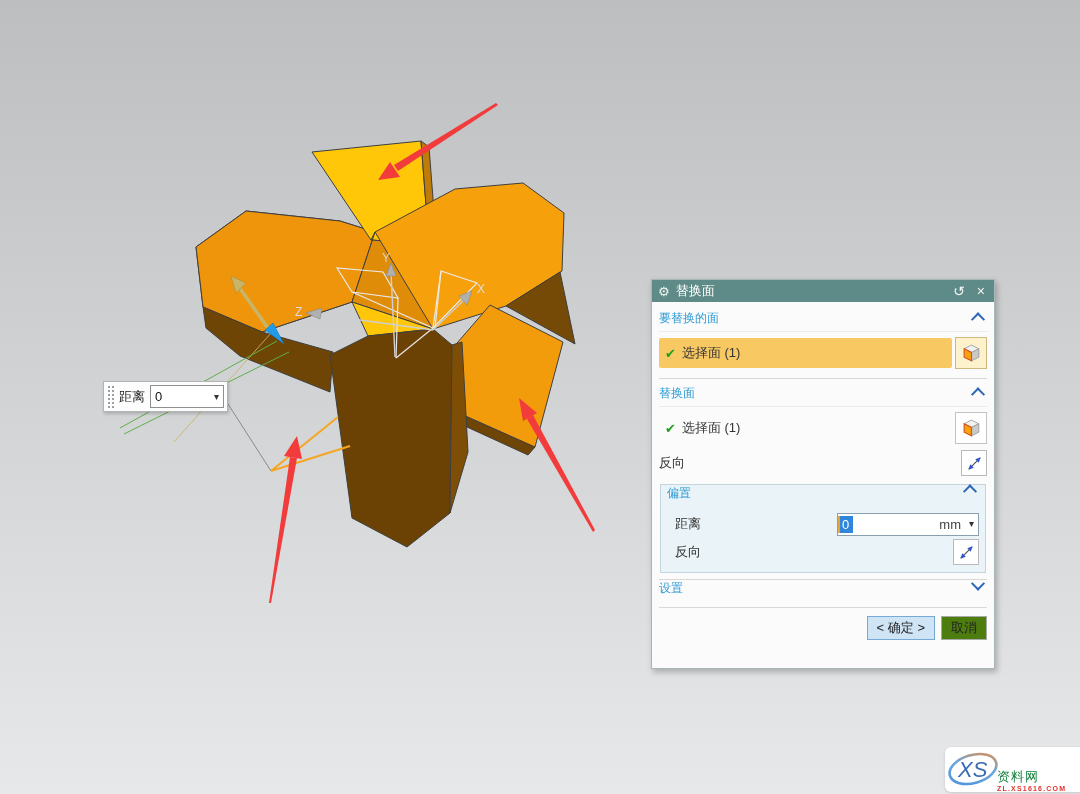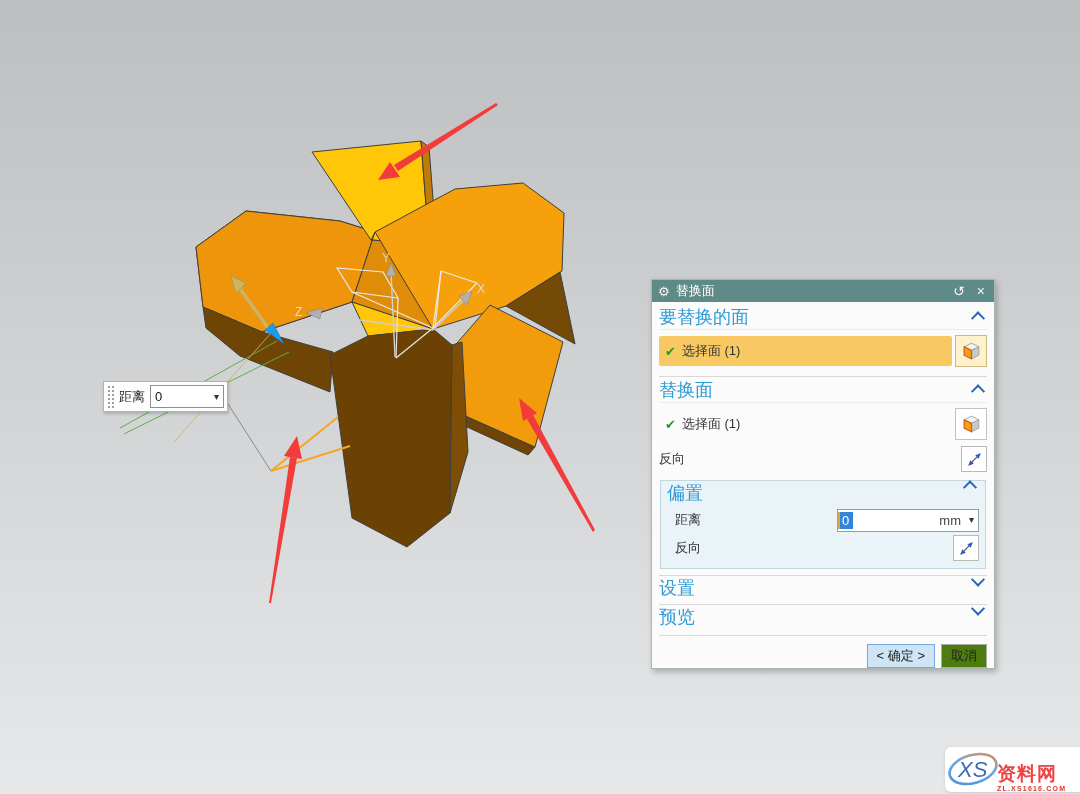--- a/index.html
+++ b/index.html
@@ -28,21 +28,21 @@
   .dialog{position:absolute;left:651px;top:279px;width:344px;height:390px;box-sizing:border-box;
     background:#fbfbfb;border:1px solid #a9b6b4;box-shadow:2px 3px 6px rgba(0,0,0,.25);}
   .titlebar{height:22px;background:#5e8b87;display:flex;align-items:center;padding:0 6px;gap:6px;}
   .titlebar .t-icon{color:#f2f5f4;font-size:13px;line-height:1;}
   .titlebar .t-text{color:#ffffff;font-size:13px;flex:1;}
   .titlebar .t-btn{color:#f2f5f4;font-size:14px;line-height:1;padding:0 3px;cursor:default;}
   .dlg-body{position:absolute;top:22px;left:0;right:0;bottom:0;background:#fbfbfb;
     padding:3px 7px 6px 7px;box-sizing:border-box;display:flex;flex-direction:column;}
   .sec-head{height:26px;display:flex;align-items:center;justify-content:space-between;
     border-bottom:1px solid #ececec;}
-  .sec-title{color:#2e9bd6;font-size:18px;}
+  .sec-title{color:#2e9bd6;font-size:12px;}
   .chev{width:8px;height:8px;border-left:2px solid #2b66b8;border-top:2px solid #2b66b8;margin-right:4px;}
   .chev.up{transform:rotate(45deg) translate(1px,1px);}
   .chev.down{transform:rotate(225deg) translate(1px,1px);}
   .sel-row{display:flex;align-items:center;gap:3px;margin:5px 0 4px 0;}
   .sel-box{flex:1;height:30px;display:flex;align-items:center;gap:6px;padding:0 6px;font-size:13px;color:#333;}
   .sel-box.hot{background:#f8c963;border-radius:2px;}
   .check{color:#1f9e1f;font-size:13px;}
   .tool-btn{width:32px;height:32px;box-sizing:border-box;border:1px solid #c2c2c2;background:#ffffff;
     display:flex;align-items:center;justify-content:center;}
   .tool-btn.hot{background:#fdf2cc;border-color:#cbb97d;}
@@ -56,32 +56,32 @@
   .offset-head{height:25px;display:flex;align-items:flex-start;justify-content:space-between;}
   .param-row{display:flex;align-items:center;justify-content:space-between;height:28px;padding-left:8px;}
   .param-label{font-size:13px;color:#333;}
   .dist-field{width:142px;height:23px;box-sizing:border-box;border:1px solid #8aa0ad;background:#fff;
     display:flex;align-items:center;font-size:13px;padding:0 4px 0 0;}
   .dist-val{background:#2f86dd;color:#fff;border-left:2px solid #e8a33d;padding:1px 4px 1px 2px;}
   .dist-spacer{flex:1;}
   .dist-unit{color:#444;margin-right:8px;text-align:center;}
   .collapse-row{height:27px;display:flex;align-items:flex-start;justify-content:space-between;
     border-top:1px solid #d8d8d8;margin-top:4px;}
-  .footer{border-top:1px solid #d8d8d8;margin-top:6px;padding-top:8px;
+  .footer{border-top:1px solid #d8d8d8;padding-top:8px;
     display:flex;justify-content:flex-end;gap:6px;}
   .btn{height:24px;box-sizing:border-box;font-size:13px;color:#222;display:flex;align-items:center;
     padding:0 9px;}
   .btn.ok{background:#cfe5f6;border:1px solid #74a9d8;}
   .btn.cancel{background:#4d7c0f;border:1px solid #a9a9a9;text-align:right;}
 
   
   .watermark{position:absolute;left:945px;top:747px;width:152px;height:45px;background:#ffffff;
     border-radius:6px;box-shadow:0 1px 3px rgba(0,0,0,.15);display:flex;align-items:flex-end;}
   .wm-text{display:flex;flex-direction:column;line-height:1;margin-left:-4px;}
-  .wm-name{color:#ef4444;font-size:19px;font-weight:bold;letter-spacing:1px;}
+  .wm-name{color:#15803d;font-size:13px;font-weight:normal;letter-spacing:1px;}
   .wm-url{color:#e2342c;font-size:7px;font-weight:bold;letter-spacing:1.2px;margin-top:2px;}
 </style>
 </head>
 <body>
 
 <div id="stage">
 
   <svg id="scene" width="1080" height="794" viewBox="0 0 1080 794">
 
     <g stroke="#3f3f3f" stroke-width="1" stroke-linejoin="round">
@@ -229,24 +229,20 @@
               <line x1="3" y1="15" x2="15" y2="3" stroke="#555" stroke-width="1.3"></line>
               <polygon points="15.5,2.5 9.8,4.6 13.4,8.2" fill="#2f55cc"></polygon>
               <polygon points="2.5,15.5 8.2,13.4 4.6,9.8" fill="#2f55cc"></polygon>
             </svg>
           </div>
         </div>
       </div>
 
       <div class="collapse-row">
         <span class="sec-title">设置</span>
-        <span class="chev down"></span>
-      </div>
-      <div class="collapse-row">
-        <span class="sec-title">预览</span>
         <span class="chev down"></span>
       </div>
 
       <div class="footer">
         <div class="btn ok">&lt; 确定 &gt;</div>
         <div class="btn cancel">取消</div>
       </div>
     </div>
   </div>
 

